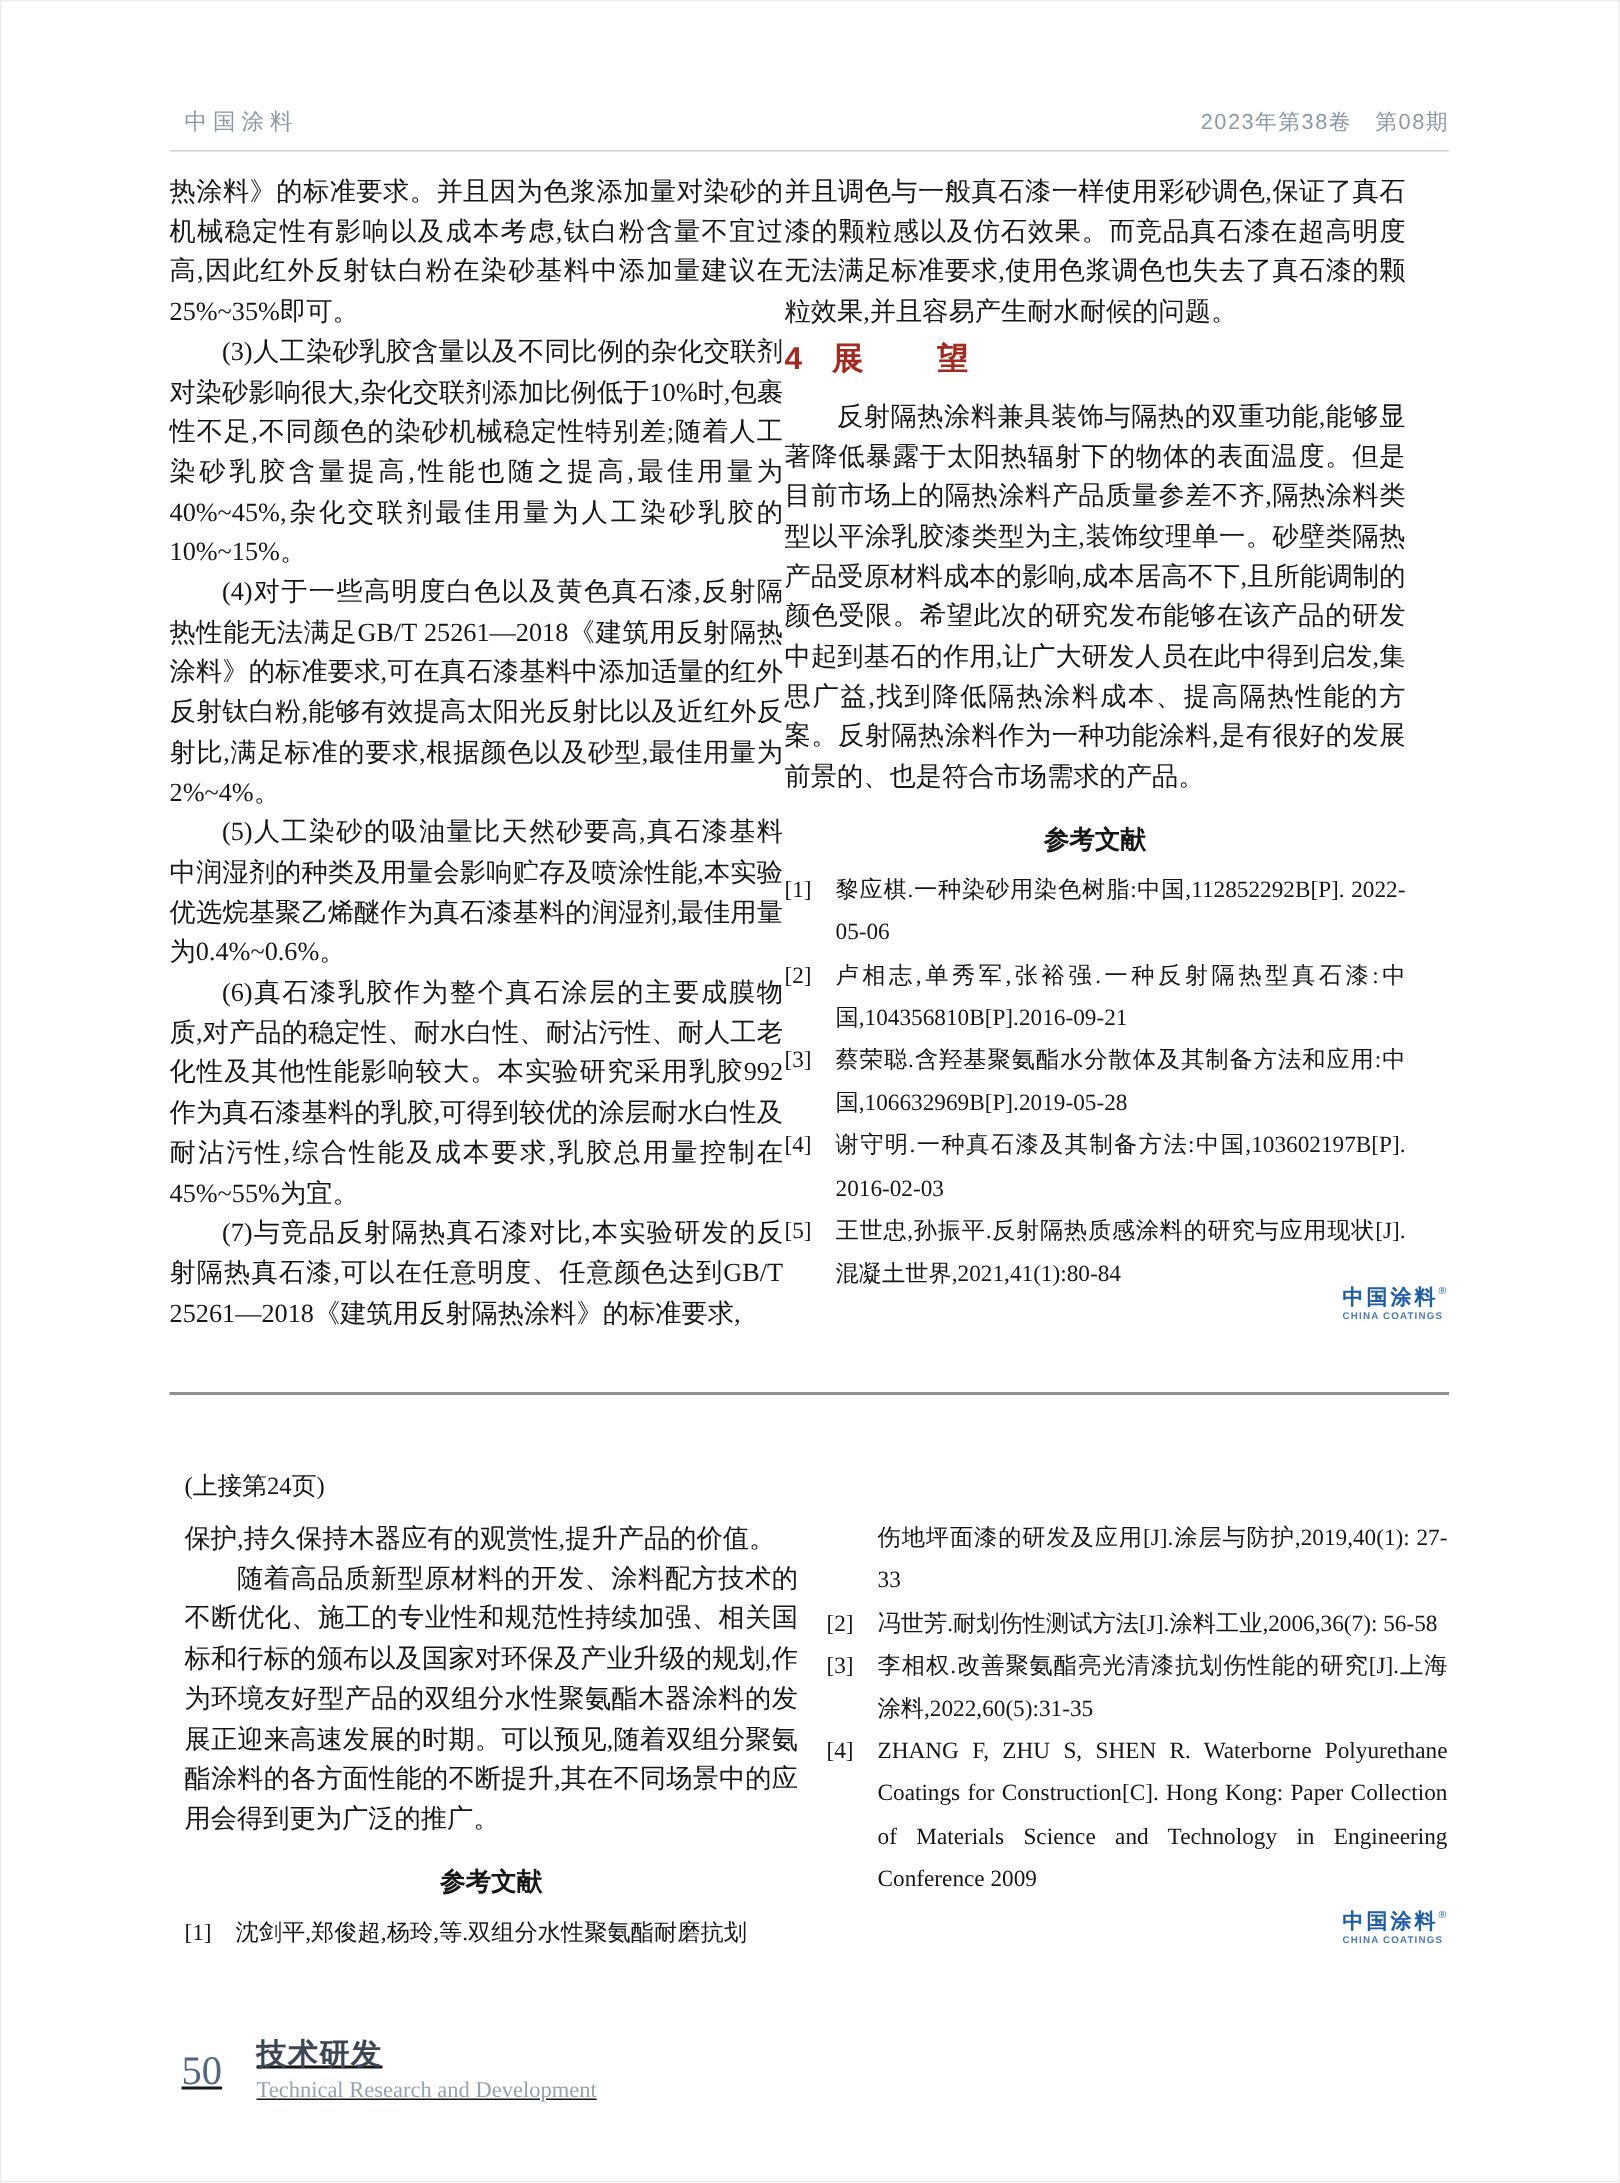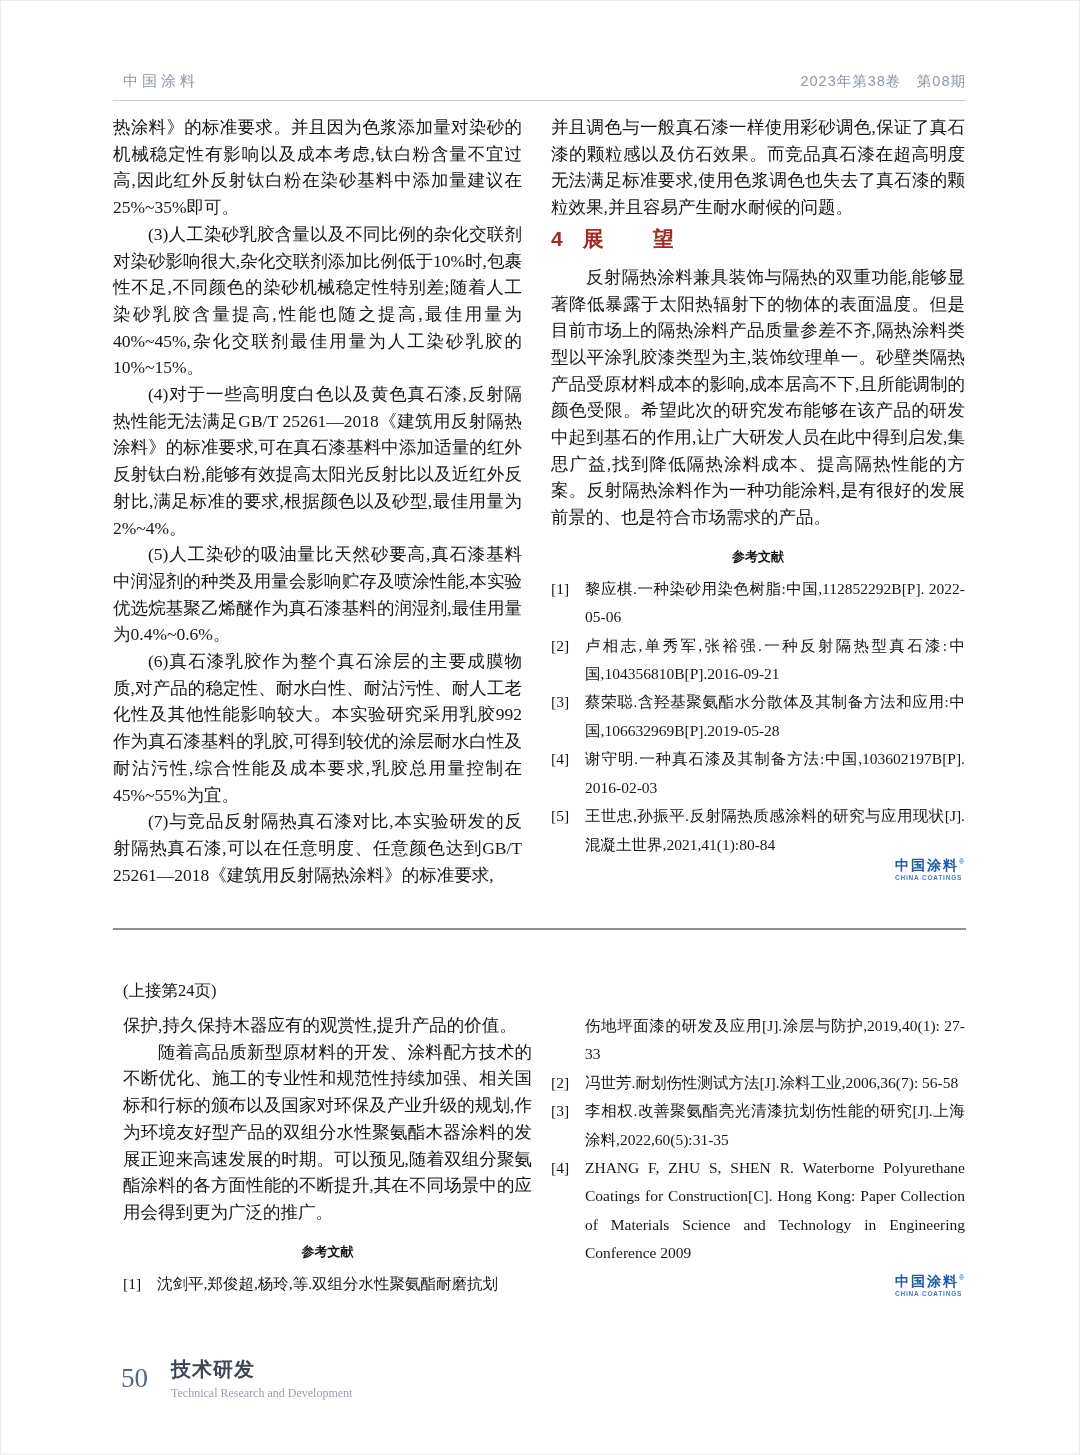--- a/index.html
+++ b/index.html
@@ -14,65 +14,65 @@
     display:flex;justify-content:space-between;align-items:flex-end;
     color:#8c98a4;font-family:"Liberation Sans","DejaVu Sans",sans-serif;
   }
   .journal-name{font-size:15px;letter-spacing:4px;}
   .issue-info{font-size:14.5px;letter-spacing:1px;}
   .header-rule{position:absolute;top:100px;left:113px;width:853px;height:0;border-top:1px solid #ccd1d6;}
 
   
   .col{position:absolute;}
   #col-left-top{left:113px;top:114px;width:409px;}
-  #col-right-top{left:551px;top:114px;width:414px;}
+  #col-right-top{left:523px;top:114px;width:414px;}
   #col-left-bottom{left:123px;top:1012px;width:409px;}
   #col-right-bottom{left:551px;top:1012px;width:414px;}
 
   p.body{margin:0;font-size:17.5px;line-height:26.7px;text-align:justify;text-justify:inter-ideograph;}
   p.indent{text-indent:2em;}
 
   .section-heading{
     margin:4px 0 11px 0;color:#a32a20;font-weight:bold;font-size:21px;
     font-family:"Liberation Sans","DejaVu Sans",sans-serif;
   }
   .section-heading .sec-num{margin-right:20px;}
   .section-heading .sec-title{letter-spacing:14px;}
 
-  .refs-title{ text-align:center;font-weight:bold;font-size:13px;margin:17px 0 9px 0;}
+  .refs-title{ text-align:center;font-weight:bold;font-size:17px;margin:17px 0 9px 0;}
   .ref{display:flex;font-size:15.5px;line-height:28.4px;}
   .ref-marker{flex:none;width:34px;}
   .ref-text{flex:1;text-align:justify;text-justify:inter-ideograph;word-break:break-word;}
 
   
   .logo{position:absolute;color:#1f5da5;line-height:1.15;
     font-family:"Liberation Sans","DejaVu Sans",sans-serif;}
   .logo-name{font-weight:bold;font-size:14px;letter-spacing:2px;}
   .logo-mark{font-size:7px;vertical-align:super;letter-spacing:0;}
   .logo-sub{font-size:6.5px;letter-spacing:0.8px;color:#4a7ab5;font-weight:bold;}
   #logo-top{left:895px;top:856px;}
   #logo-bottom{left:895px;top:1272px;}
 
   
   .mid-rule{position:absolute;top:928px;left:113px;width:853px;height:0;border-top:2px solid #909090;}
   .continuation-note{position:absolute;left:123px;top:948px;font-size:16.5px;margin-top:32px;}
 
   
-  .page-footer{position:absolute;left:121px;top:1356px;display:flex;align-items:center;}
+  .page-footer{position:absolute;left:121px;top:1356px;display:flex;align-items:center;text-decoration:underline;}
   .page-num{
     font-size:27px;color:#53687f;align-self:flex-end;margin-right:11px;line-height:1;
     padding-bottom:9px;
   }
   .footer-bar{width:3px;background:#2c3e55;margin-right:9px;}
   .footer-section{display:flex;flex-direction:column;justify-content:center;}
   .footer-section-cn{
     font-size:20px;font-weight:bold;color:#3d4654;letter-spacing:1px;
     font-family:"Liberation Sans","DejaVu Sans",sans-serif;
   }
-  .footer-section-en{font-size:12px;color:#97a1ad;margin-top:3px;}
+  .footer-section-en{font-size:15px;color:#97a1ad;margin-top:3px;}
 </style>
 </head>
 <body>
 
 <div class="page-header">
   <span class="journal-name">中国涂料</span>
   <span class="issue-info">2023年第38卷　第08期</span>
 </div>
 <div class="header-rule"></div>
 

